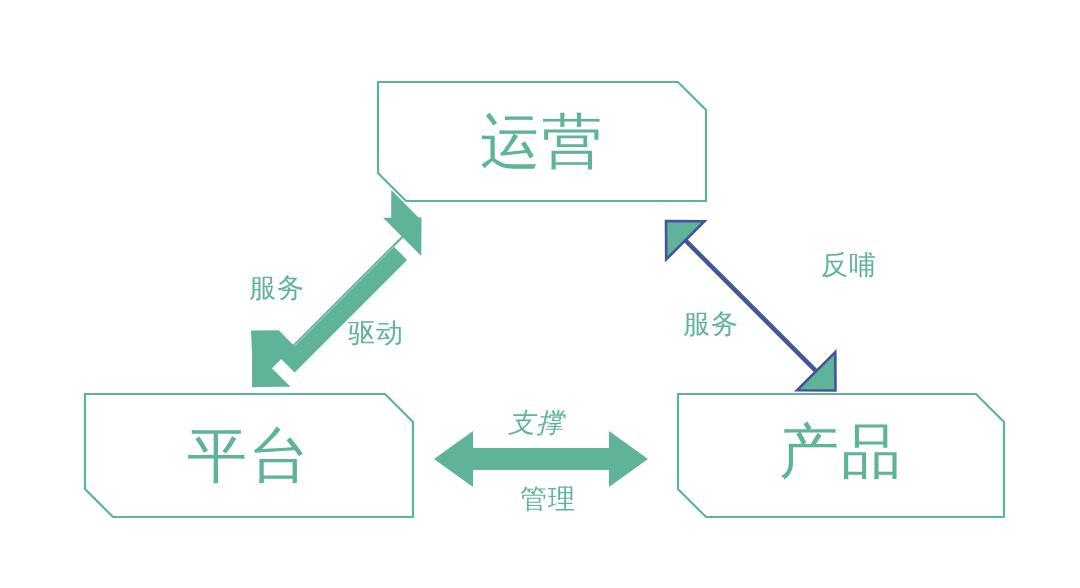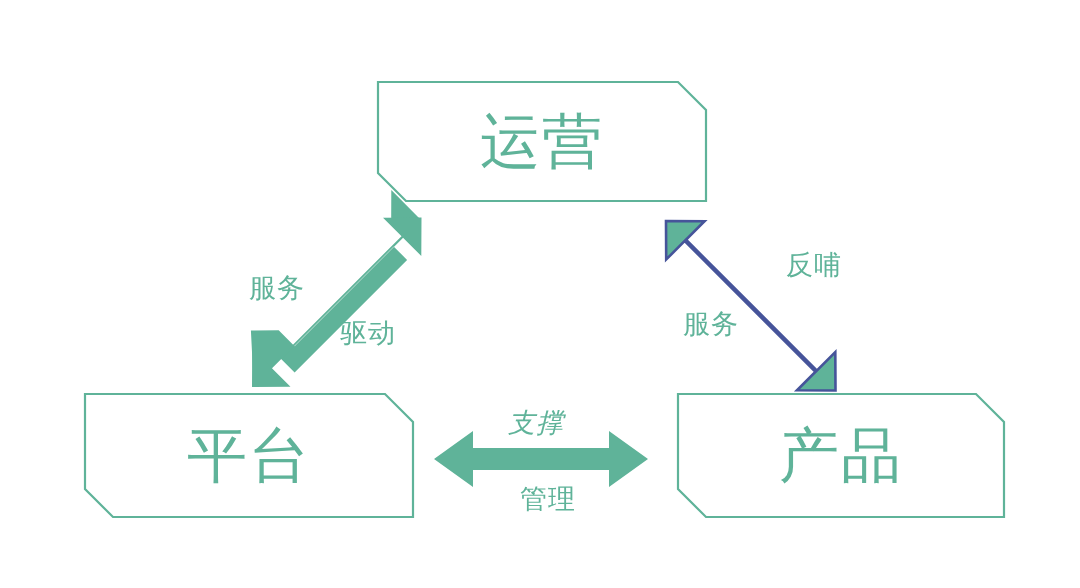--- a/index.html
+++ b/index.html
@@ -47,21 +47,21 @@
     letter-spacing: 1px;
     line-height: 1;
     white-space: nowrap;
     user-select: none;
   }
   #node-operations { left: 378px; top: 82px;  width: 328px; height: 119px; }
   #node-platform   { left: 85px;  top: 394px; width: 328px; height: 123px; border-radius: 19px; }
   #node-product    { left: 678px; top: 394px; width: 326px; height: 123px; }
 
   #label-fuwu-left  { left: 249px; top: 275px; }
-  #label-qudong     { left: 340px; top: 320px; }
+  #label-qudong     { left: 348px; top: 320px; }
   #label-fankui     { left: 786px; top: 252px; }
   #label-fuwu-right { left: 683px; top: 311px; }
   #label-zhicheng   { left: 508px; top: 410px; font-style: italic; }
   #label-guanli     { left: 520px; top: 486px; }
 </style>
 </head>
 <body>
 
 <div id="stage">
 
@@ -90,28 +90,28 @@
 
   <div class="node-box" id="node-operations">
     <span class="node-label" style="color:#5fb399;">运营</span>
   </div>
 
   <div class="node-box" id="node-platform">
     <span class="node-label" style="color:#5fb399;">平台</span>
   </div>
 
   <div class="node-box" id="node-product">
-    <span class="node-label" style="color:#5fb399;">产品</span>
+    <span class="node-label" style="color:#5fb399;font-family:Liberation Mono, monospace;">产品</span>
   </div>
 
   <div class="edge-label" id="label-fuwu-left" style="color:#5fb399;">服务</div>
 
   <div class="edge-label" id="label-qudong" style="color:#5fb399;">驱动</div>
 
-  <div class="edge-label" id="label-fankui" style="color:#5fb399;">反哺</div>
+  <div class="edge-label" id="label-fankui" style="color:#5fb399;margin-left:35px;">反哺</div>
 
   <div class="edge-label" id="label-fuwu-right" style="color:#5fb399;">服务</div>
 
   <div class="edge-label" id="label-zhicheng" style="color:#5fb399;">支撑</div>
 
   <div class="edge-label" id="label-guanli" style="color:#5fb399;">管理</div>
 
 </div>
 
 </body></html>

